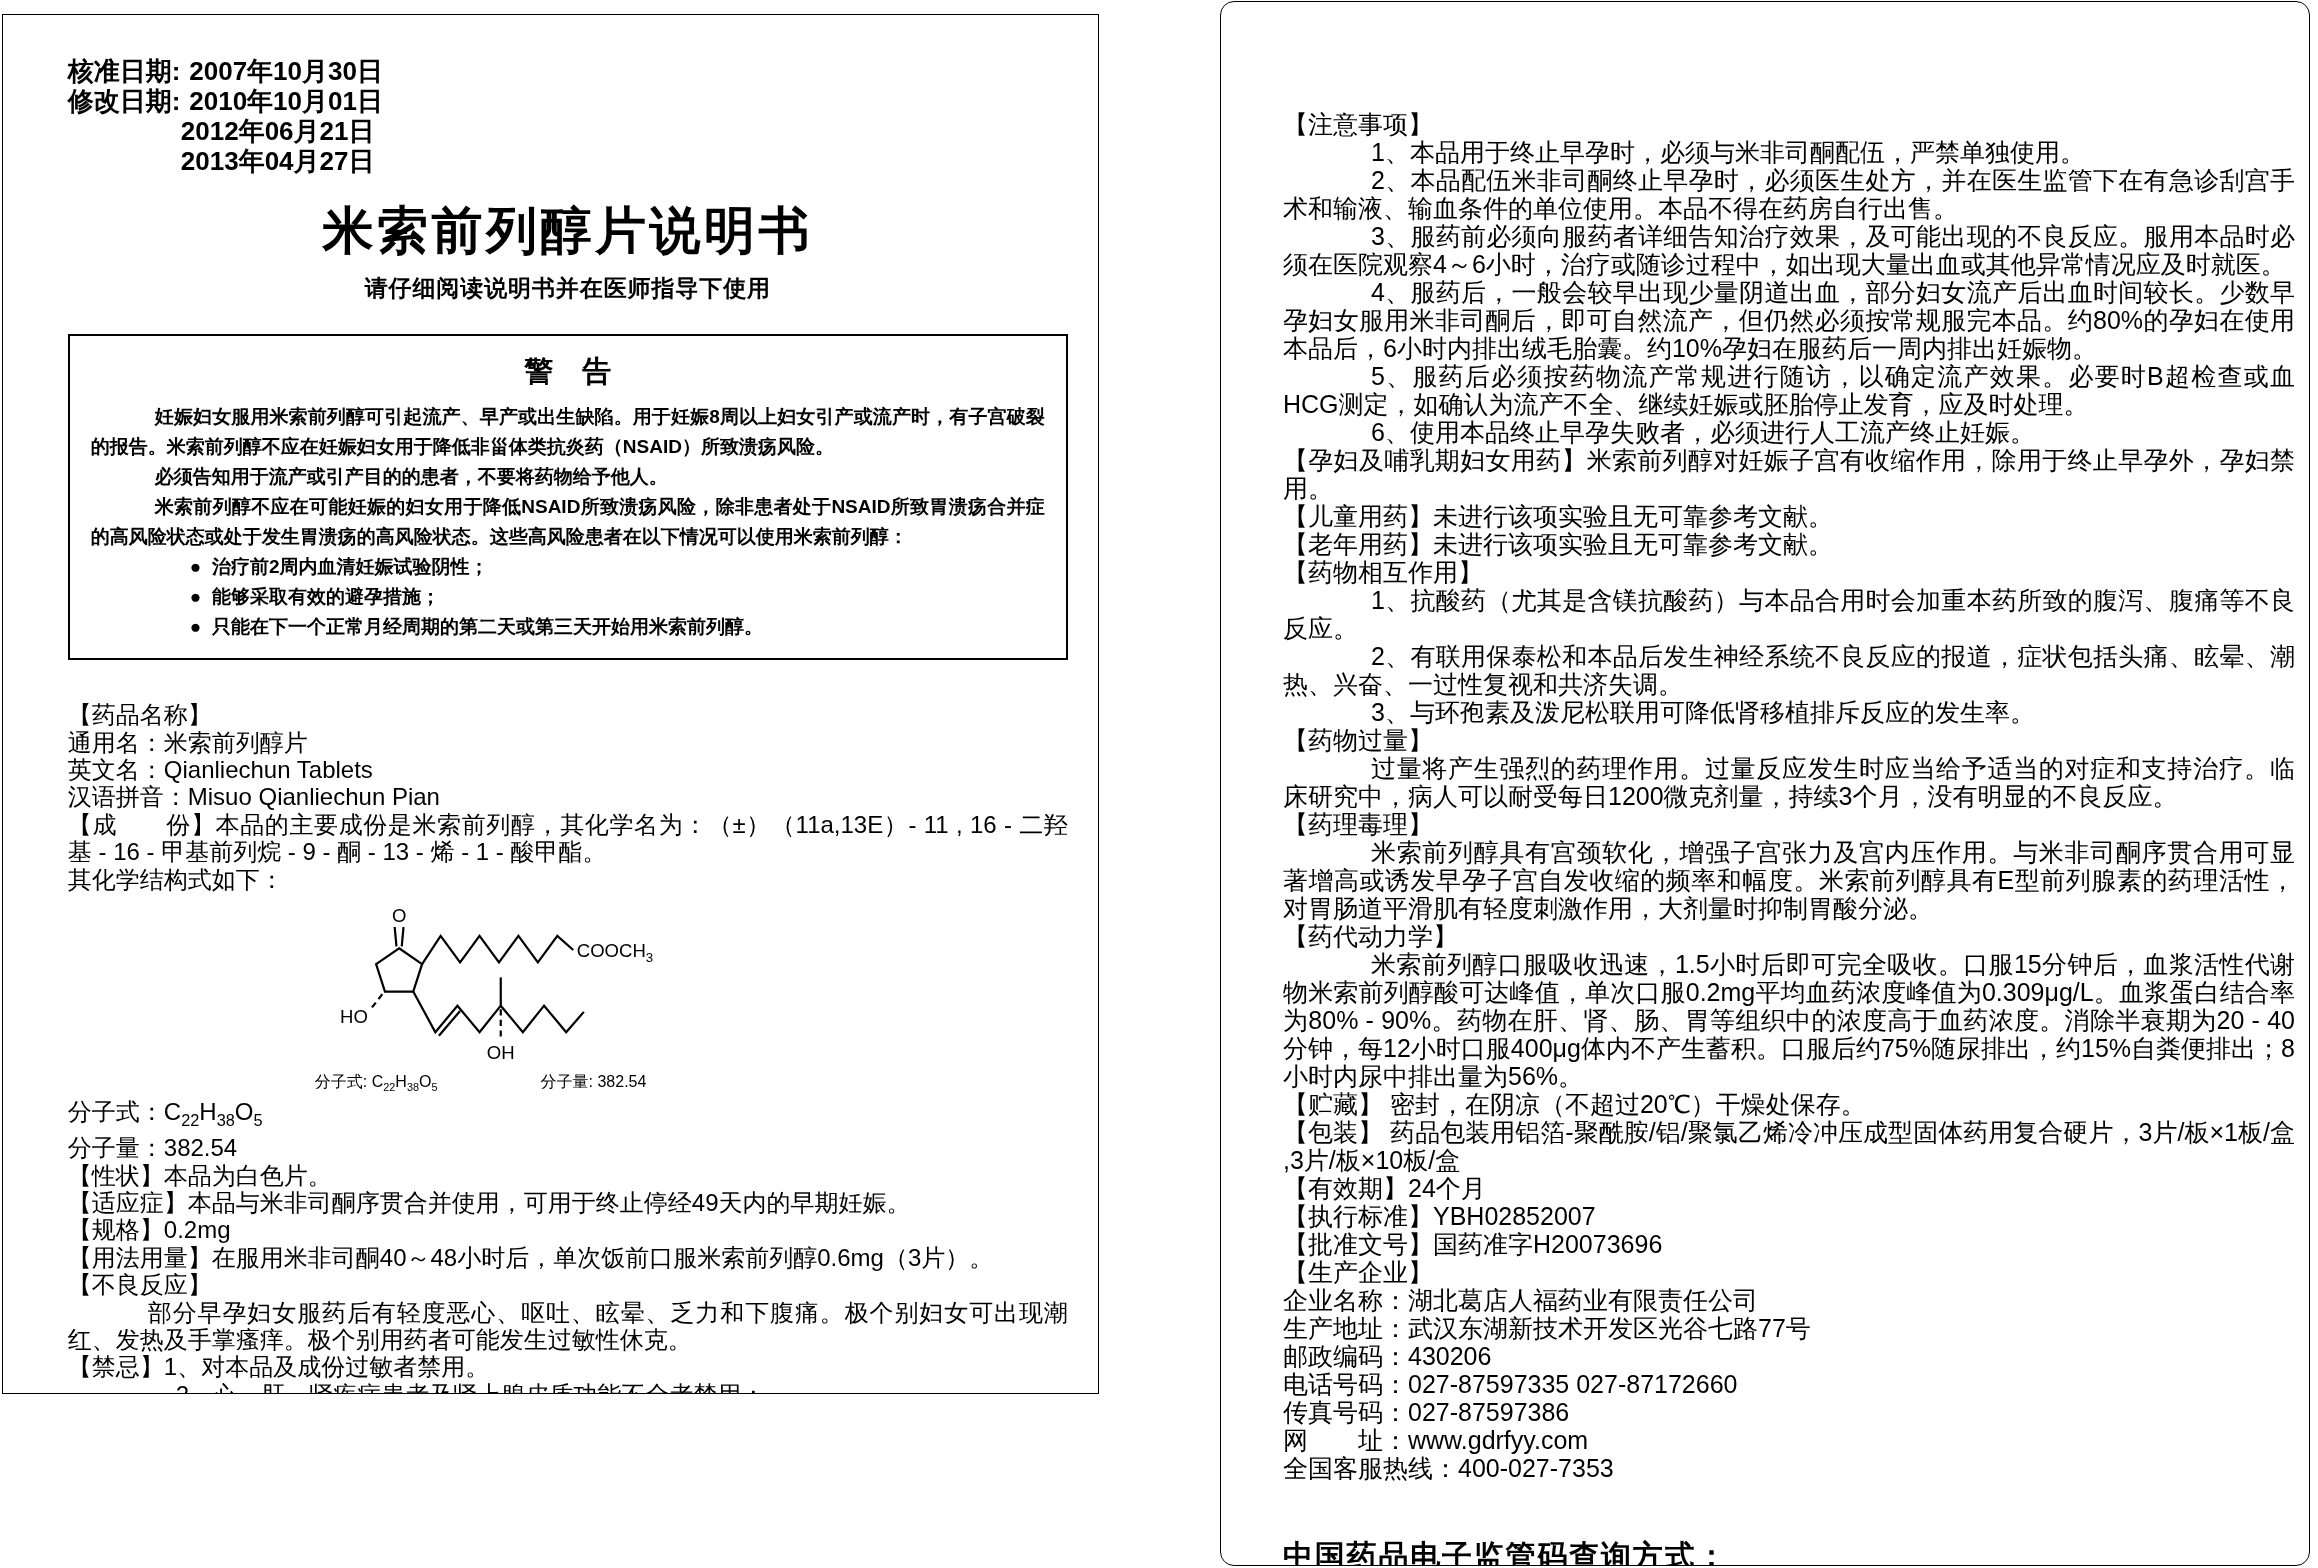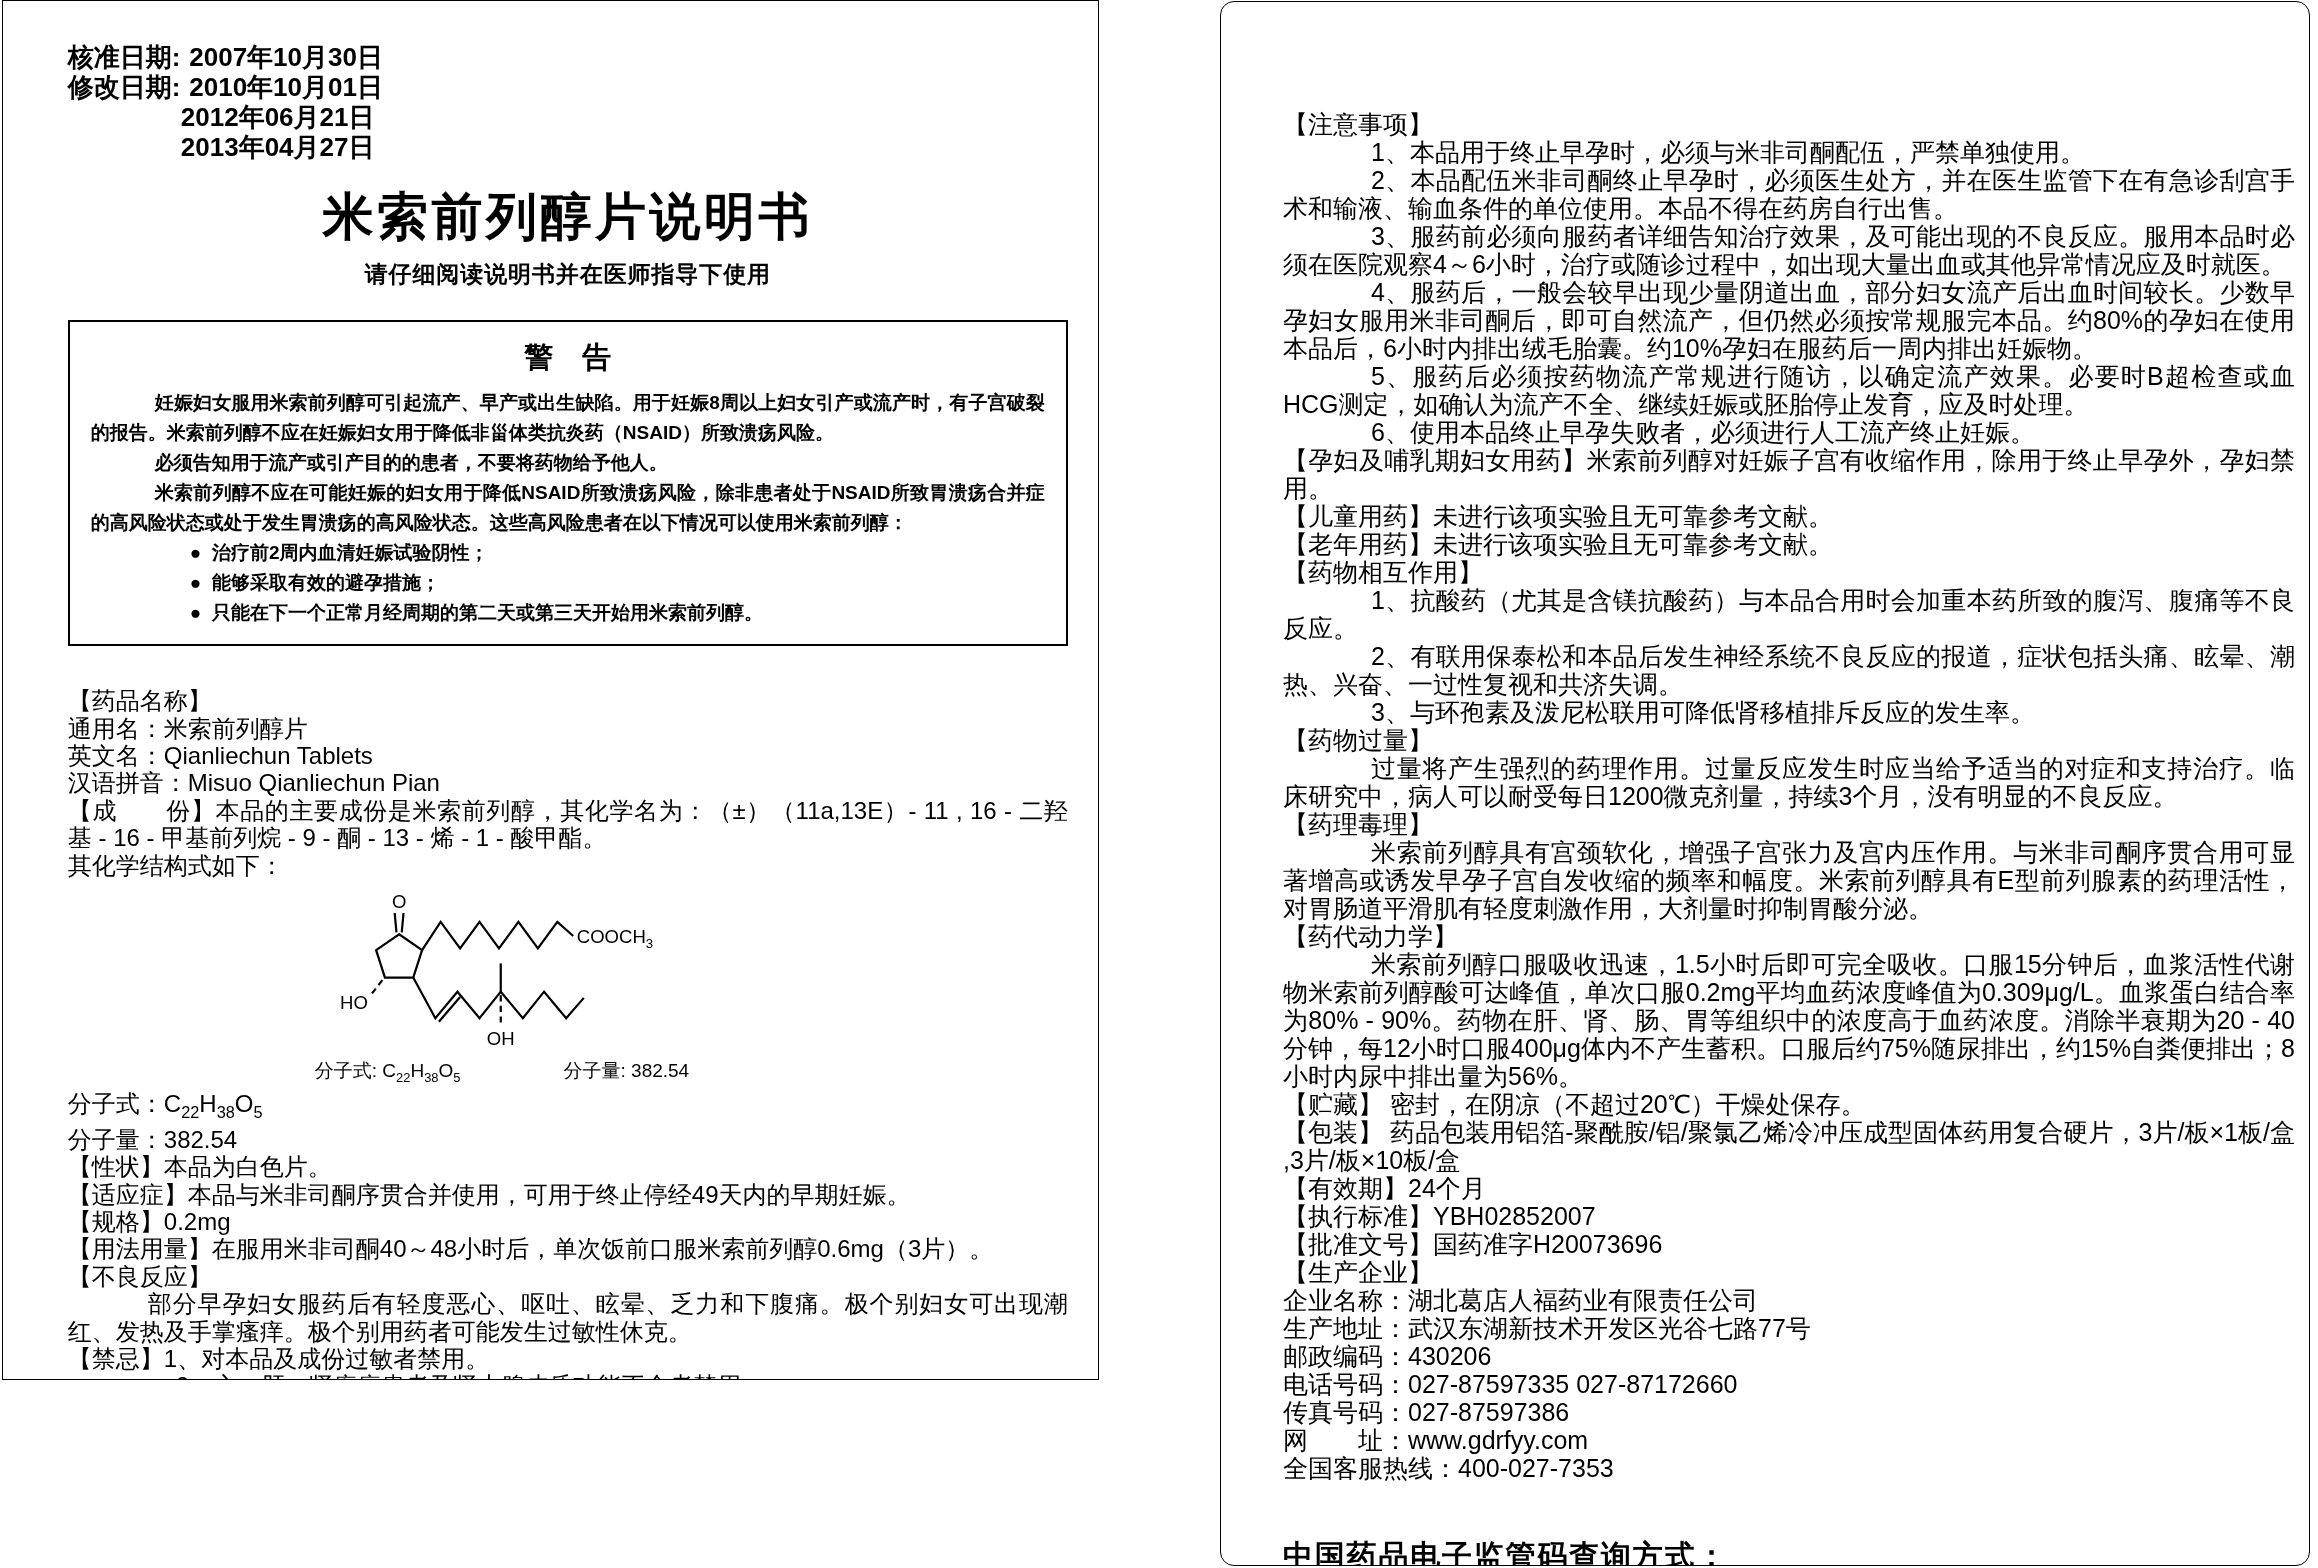--- a/index.html
+++ b/index.html
@@ -2,21 +2,21 @@
 <html lang="zh" style="font-size:14px"><head>
 <meta charset="utf-8">
 <title>米索前列醇片说明书</title>
 <style>
   html,body{margin:0;padding:0;}
   body{
     width:2319px;height:1569px;position:relative;background:#ffffff;color:#000;
     font-family:"Liberation Sans",sans-serif;
   }
   .page{position:absolute;background:#fff;border:1.8px solid #000;box-sizing:border-box;overflow:hidden;}
-  #left-page{left:1.8px;top:0;width:1097px;height:1380px;padding:41px 30px 0 65px;}
+  #left-page{left:1.8px;top:14px;width:1097px;height:1380px;padding:41px 30px 0 65px;}
   #right-page{left:1220px;top:0.9px;width:1090px;height:1565px;padding:108px 14px 0 62px;border-radius:14px;}
 
   
   .dates p{margin:0;font-size:26px;font-weight:bold;line-height:30px;}
   .dates .dlabel{margin-right:8.8px;}
   .dates .cont{padding-left:113px;}
 
   
   h1.doc-title{margin:21px 0 7px;text-align:center;font-size:51px;font-weight:bold;letter-spacing:3.5px;}
   p.subtitle{margin:0 0 30px;text-align:center;font-size:23px;font-weight:bold;letter-spacing:0.9px;}
@@ -33,21 +33,21 @@
   .sec{margin-top:41px;}
   .sec p,.sec2 p{margin:0;font-size:24px;line-height:27.4px;text-align:justify;}
   .ind90{text-indent:80px;}
   .pad120{padding-left:108px;}
   sub{font-size:68%;}
 
   
   .figure{margin:10.6px 0 5.3px 210px;width:531px;}
   svg.structure{display:block;}
   svg.structure text{font-size:21px;font-family:"Liberation Sans",sans-serif;fill:#000;}
-  .fig-caption{font-size:19px;margin-top:0;padding-left:37px;display:flex;gap:103px;}
+  .fig-caption{font-size:16px;margin-top:0;padding-left:37px;display:flex;gap:103px;}
 
   
   #right-page .body p{margin:0;font-size:25px;line-height:28px;text-align:justify;}
   #right-page .ind{text-indent:88px;}
   .footer{margin-top:53px;}
   .footer .ftitle{font-family:"Liberation Serif",serif;font-size:30px;line-height:41px;font-weight:bold;letter-spacing:1.8px;margin:0;}
 </style>
 </head>
 <body>
 

